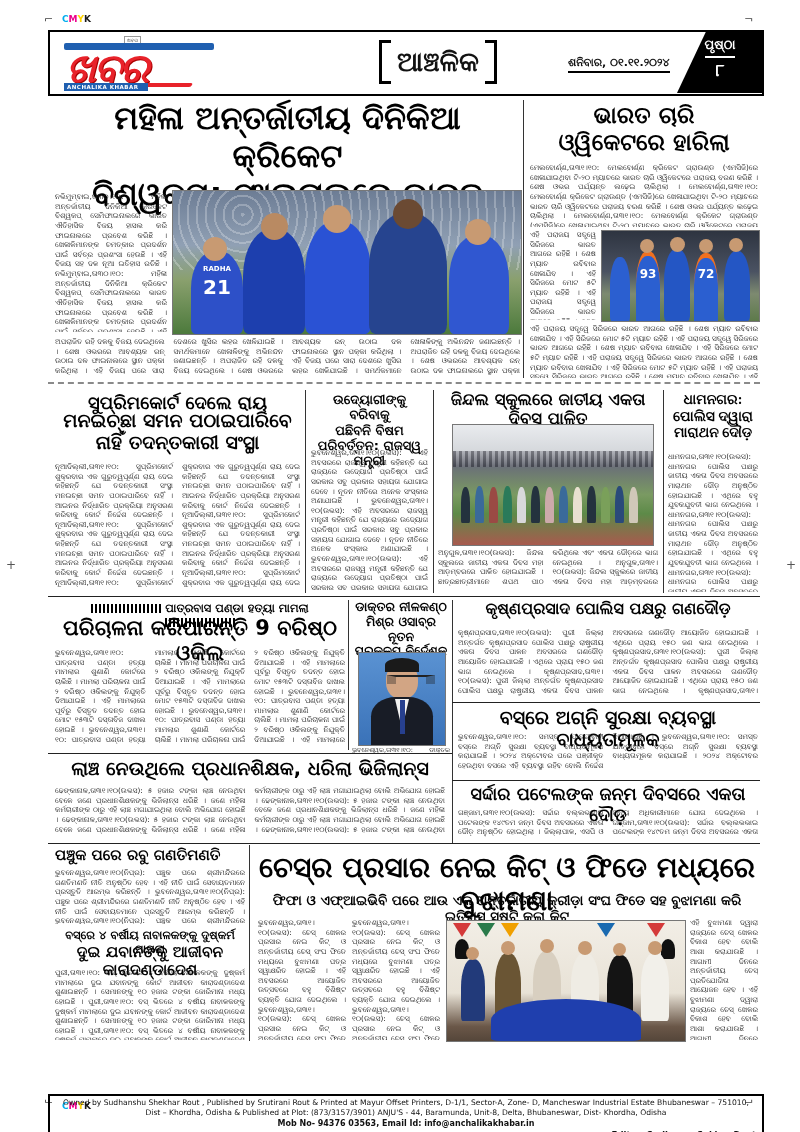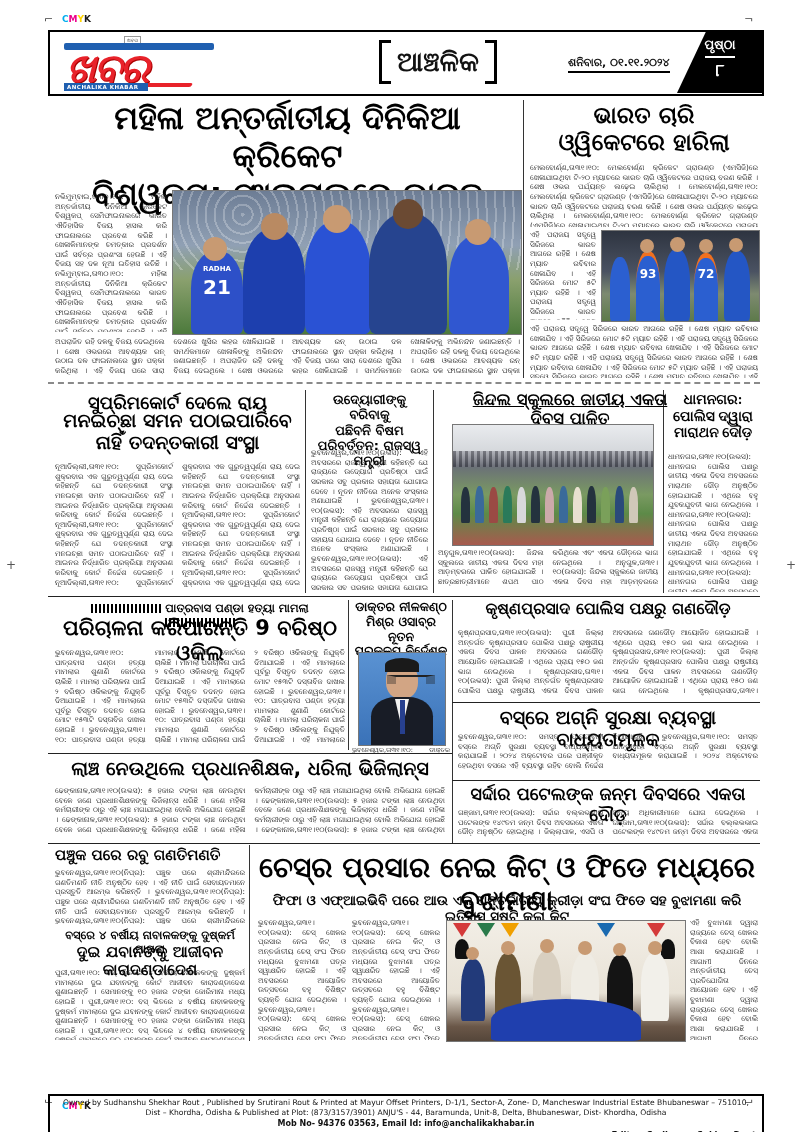--- a/index.html
+++ b/index.html
@@ -144,21 +144,21 @@
   </div>
   <div class="abs body-txt cols2" style="left:55px;top:462px;width:245px;height:128px;">ନୂଆଦିଲ୍ଲୀ,ତା୩୧।୧୦: ସୁପ୍ରିମକୋର୍ଟ ଶୁକ୍ରବାର ଏକ ଗୁରୁତ୍ୱପୂର୍ଣ୍ଣ ରାୟ ଦେଇ କହିଛନ୍ତି ଯେ ତଦନ୍ତକାରୀ ସଂସ୍ଥା ମନଇଚ୍ଛା ସମନ ପଠାଇପାରିବେ ନାହିଁ । ଆଇନର ନିର୍ଦ୍ଧାରିତ ପ୍ରକ୍ରିୟା ଅନୁସରଣ କରିବାକୁ କୋର୍ଟ ନିର୍ଦ୍ଦେଶ ଦେଇଛନ୍ତି । ନୂଆଦିଲ୍ଲୀ,ତା୩୧।୧୦: ସୁପ୍ରିମକୋର୍ଟ ଶୁକ୍ରବାର ଏକ ଗୁରୁତ୍ୱପୂର୍ଣ୍ଣ ରାୟ ଦେଇ କହିଛନ୍ତି ଯେ ତଦନ୍ତକାରୀ ସଂସ୍ଥା ମନଇଚ୍ଛା ସମନ ପଠାଇପାରିବେ ନାହିଁ । ଆଇନର ନିର୍ଦ୍ଧାରିତ ପ୍ରକ୍ରିୟା ଅନୁସରଣ କରିବାକୁ କୋର୍ଟ ନିର୍ଦ୍ଦେଶ ଦେଇଛନ୍ତି । ନୂଆଦିଲ୍ଲୀ,ତା୩୧।୧୦: ସୁପ୍ରିମକୋର୍ଟ ଶୁକ୍ରବାର ଏକ ଗୁରୁତ୍ୱପୂର୍ଣ୍ଣ ରାୟ ଦେଇ କହିଛନ୍ତି ଯେ ତଦନ୍ତକାରୀ ସଂସ୍ଥା ମନଇଚ୍ଛା ସମନ ପଠାଇପାରିବେ ନାହିଁ । ଆଇନର ନିର୍ଦ୍ଧାରିତ ପ୍ରକ୍ରିୟା ଅନୁସରଣ କରିବାକୁ କୋର୍ଟ ନିର୍ଦ୍ଦେଶ ଦେଇଛନ୍ତି । ନୂଆଦିଲ୍ଲୀ,ତା୩୧।୧୦: ସୁପ୍ରିମକୋର୍ଟ ଶୁକ୍ରବାର ଏକ ଗୁରୁତ୍ୱପୂର୍ଣ୍ଣ ରାୟ ଦେଇ କହିଛନ୍ତି ଯେ ତଦନ୍ତକାରୀ ସଂସ୍ଥା ମନଇଚ୍ଛା ସମନ ପଠାଇପାରିବେ ନାହିଁ । ଆଇନର ନିର୍ଦ୍ଧାରିତ ପ୍ରକ୍ରିୟା ଅନୁସରଣ କରିବାକୁ କୋର୍ଟ ନିର୍ଦ୍ଦେଶ ଦେଇଛନ୍ତି । ନୂଆଦିଲ୍ଲୀ,ତା୩୧।୧୦: ସୁପ୍ରିମକୋର୍ଟ ଶୁକ୍ରବାର ଏକ ଗୁରୁତ୍ୱପୂର୍ଣ୍ଣ ରାୟ ଦେଇ କହିଛନ୍ତି ଯେ ତଦନ୍ତକାରୀ ସଂସ୍ଥା ମନଇଚ୍ଛା ସମନ ପଠାଇପାରିବେ ନାହିଁ । ଆଇନର ନିର୍ଦ୍ଧାରିତ ପ୍ରକ୍ରିୟା ଅନୁସରଣ କରିବାକୁ କୋର୍ଟ ନିର୍ଦ୍ଦେଶ ଦେଇଛନ୍ତି ।</div>
 
   <div class="abs hl" style="left:311px;top:392px;width:117px;font-size:13px;">
     <div>ଉଦ୍ୟୋଗୀଙ୍କୁ ବରିବାକୁ</div>
     <div>ପଛିବନି ବିଷମ</div>
     <div>ପରିବର୍ତ୍ତନ: ରାଜସ୍ୱ ମନ୍ତ୍ରୀ</div>
   </div>
   <div class="abs body-txt" style="left:311px;top:448px;width:117px;height:142px;">ଭୁବନେଶ୍ୱର,ତା୩୧।୧୦(ଉଭସ): ଏହି ଅବସରରେ ରାଜସ୍ୱ ମନ୍ତ୍ରୀ କହିଛନ୍ତି ଯେ ରାଜ୍ୟରେ ଉଦ୍ୟୋଗ ପ୍ରତିଷ୍ଠା ପାଇଁ ସରକାର ସବୁ ପ୍ରକାର ସହାୟତା ଯୋଗାଇ ଦେବେ । ନୂତନ ନୀତିରେ ଅନେକ ସଂସ୍କାର ଅଣାଯାଇଛି । ଭୁବନେଶ୍ୱର,ତା୩୧।୧୦(ଉଭସ): ଏହି ଅବସରରେ ରାଜସ୍ୱ ମନ୍ତ୍ରୀ କହିଛନ୍ତି ଯେ ରାଜ୍ୟରେ ଉଦ୍ୟୋଗ ପ୍ରତିଷ୍ଠା ପାଇଁ ସରକାର ସବୁ ପ୍ରକାର ସହାୟତା ଯୋଗାଇ ଦେବେ । ନୂତନ ନୀତିରେ ଅନେକ ସଂସ୍କାର ଅଣାଯାଇଛି । ଭୁବନେଶ୍ୱର,ତା୩୧।୧୦(ଉଭସ): ଏହି ଅବସରରେ ରାଜସ୍ୱ ମନ୍ତ୍ରୀ କହିଛନ୍ତି ଯେ ରାଜ୍ୟରେ ଉଦ୍ୟୋଗ ପ୍ରତିଷ୍ଠା ପାଇଁ ସରକାର ସବୁ ପ୍ରକାର ସହାୟତା ଯୋଗାଇ ଦେବେ । ନୂତନ ନୀତିରେ ଅନେକ ସଂସ୍କାର ଅଣାଯାଇଛି ।</div>
 
-  <div class="abs hl" style="left:460px;top:390px;width:220px;font-size:16.5px;text-decoration:underline;">ଜିନ୍ଦଲ ସ୍କୁଲରେ ଜାତୀୟ ଏକତା ଦିବସ ପାଳିତ</div>
+  <div class="abs hl" style="left:438px;top:390px;width:220px;font-size:16.5px;">ଜିନ୍ଦଲ ସ୍କୁଲରେ ଜାତୀୟ ଏକତା ଦିବସ ପାଳିତ</div>
   <div class="abs photo" style="left:452px;top:424px;width:200px;height:120px;background:linear-gradient(180deg,#e9ebee 0%,#d5d8dc 22%,#6a6f78 34%,#7a9a62 58%,#5d8a48 74%,#a85a4e 100%);">
     <div class="abs" style="left:0;top:26px;width:100%;height:16px;background:repeating-linear-gradient(90deg,rgba(40,40,50,.55) 0 3px,rgba(120,120,130,.4) 3px 6px);"></div>
     <div class="person" style="left:8px;top:62px;width:9px;height:36px;background:#24323e;"></div>
     <div class="person" style="left:22px;top:61px;width:9px;height:37px;background:#3a6a9a;"></div>
     <div class="person" style="left:36px;top:62px;width:9px;height:36px;background:#9a4a44;"></div>
     <div class="person" style="left:50px;top:61px;width:9px;height:37px;background:#2a7a5a;"></div>
     <div class="person" style="left:64px;top:62px;width:9px;height:36px;background:#d8d8da;"></div>
     <div class="person" style="left:78px;top:61px;width:9px;height:37px;background:#24323e;"></div>
     <div class="person" style="left:92px;top:62px;width:9px;height:36px;background:#caa;"></div>
     <div class="person" style="left:106px;top:61px;width:9px;height:37px;background:#3a6a9a;"></div>

